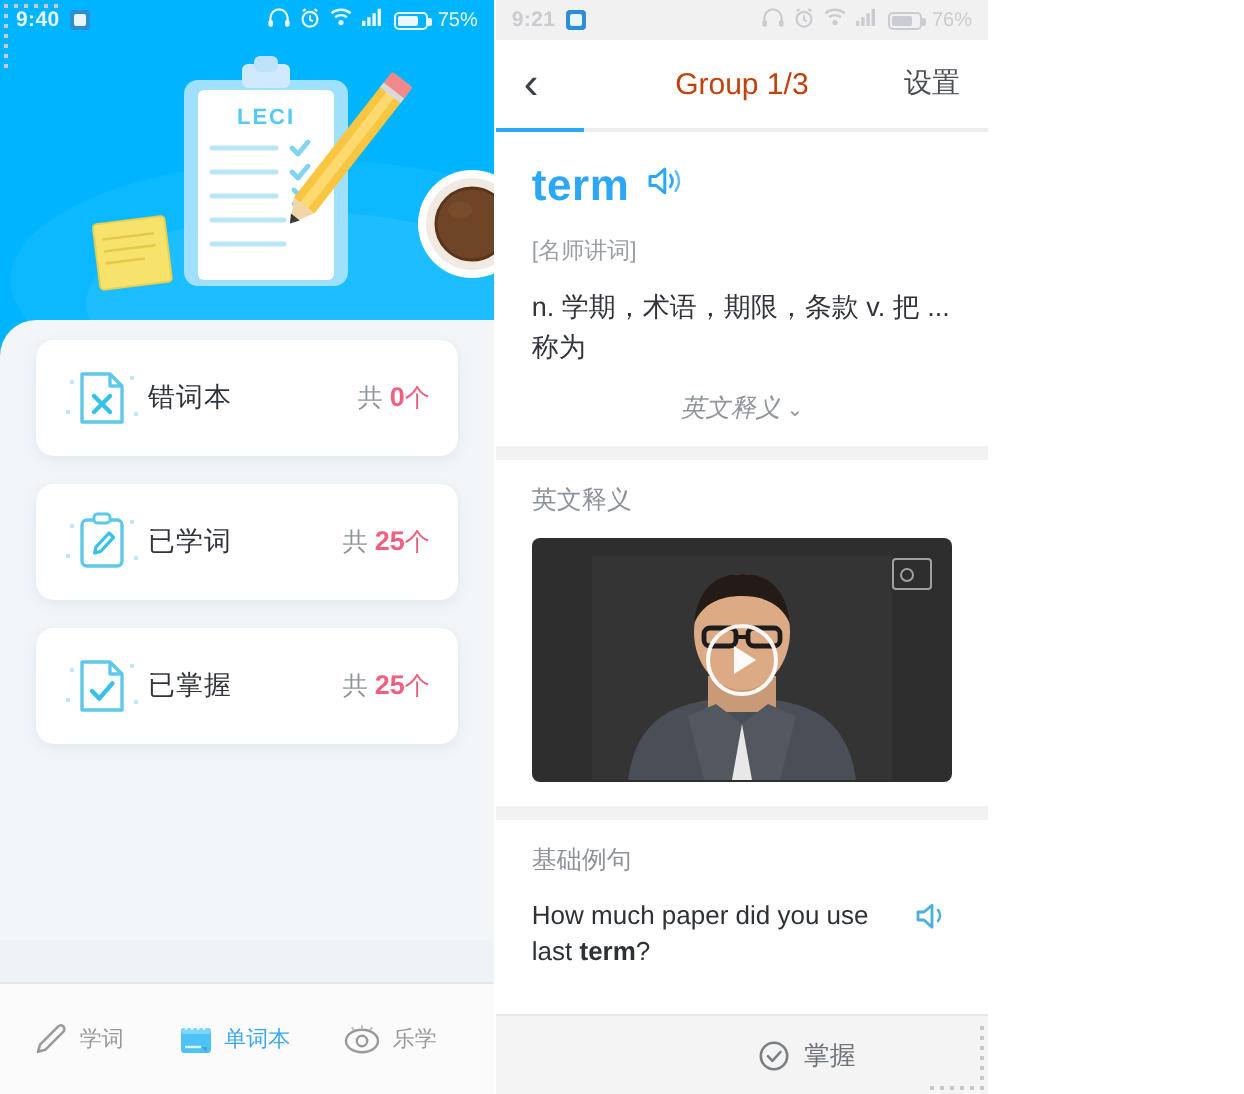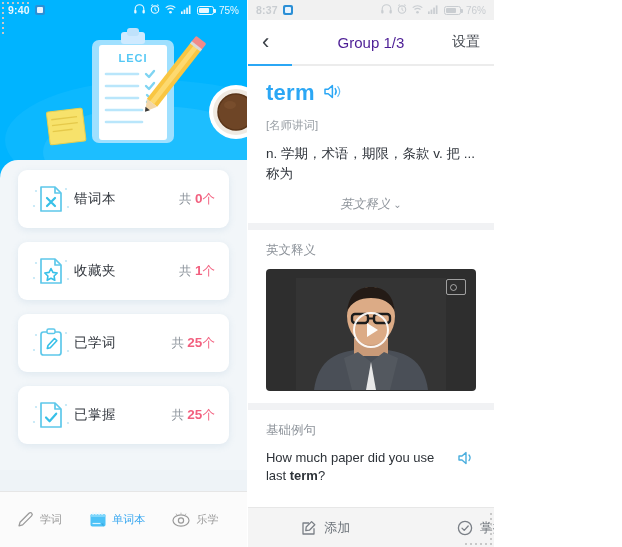--- a/index.html
+++ b/index.html
@@ -100,21 +100,21 @@
   .navbar {
     height:44px; display:flex; align-items:center; padding:0 14px;
     background:#ffffff; position:relative;
   }
   .nav-back {
     font-size:22px; color:#3c4148; line-height:1; width:26px;
     font-weight:300;
   }
   .nav-title {
     position:absolute; left:0; right:0; text-align:center;
-    font-size:15px; color:#4c1d95; pointer-events:none;
+    font-size:15px; color:#c2410c; pointer-events:none;
   }
   .nav-action { margin-left:auto; font-size:14px; color:#4a4f56; z-index:2; }
   .progressbar { height:2px; background:#ececec; }
   .progressbar i { display:block; height:2px; width:18%; background:#2ba7f5; }
 
   .word-block { padding:14px 18px 10px 18px; }
   .word-row { display:flex; align-items:center; gap:8px; }
   .word-main {
     font-size:22px; font-weight:bold; color:#2ba7f5; letter-spacing:.3px;
   }
@@ -289,37 +289,20 @@
             <circle cx="6" cy="30" r="1.1" fill="#bfe6f5"></circle>
               <circle cx="40" cy="31" r="1.1" fill="#bfe6f5"></circle>
           </svg>
         </div>
         <div class="card-label">错词本</div>
         <div class="card-count">
           <span>共 </span><b>0</b><span class="unit">个</span>
         </div>
       </div>
 
-      <div class="card">
-        <div class="card-ico">
-          <svg width="46" height="46" viewBox="0 0 46 46">
-            <path d="M13 11h14l6 6v18H13z" fill="#fff" stroke="#5ec8ea" stroke-width="1.7" stroke-linejoin="round"></path>
-            <path d="M27 11v6h6" fill="none" stroke="#5ec8ea" stroke-width="1.7" stroke-linejoin="round"></path>
-            <path d="M23 20.5l1.9 3.9 4.3.6-3.1 3 .7 4.3-3.8-2-3.8 2 .7-4.3-3.1-3 4.3-.6z" fill="none" stroke="#37c0e8" stroke-width="1.6" stroke-linejoin="round"></path>
-            <circle cx="8" cy="15" r="1.1" fill="#bfe6f5"></circle>
-              <circle cx="38" cy="13" r="1.1" fill="#bfe6f5"></circle>
-            <circle cx="6" cy="30" r="1.1" fill="#bfe6f5"></circle>
-              <circle cx="40" cy="31" r="1.1" fill="#bfe6f5"></circle>
-          </svg>
-        </div>
-        <div class="card-label">收藏夹</div>
-        <div class="card-count">
-          <span>共 </span><b>1</b><span class="unit">个</span>
-        </div>
-      </div>
 
       <div class="card">
         <div class="card-ico">
           <svg width="46" height="46" viewBox="0 0 46 46">
             <rect x="13" y="12" width="20" height="23" rx="2.5" fill="#fff" stroke="#5ec8ea" stroke-width="1.7"></rect>
             <rect x="19" y="9" width="8" height="4.5" rx="1.6" fill="#fff" stroke="#5ec8ea" stroke-width="1.5"></rect>
             <path d="M26.5 18.5l-6.5 7 -.7 3 3-.8 6.5-7z" fill="none" stroke="#37c0e8" stroke-width="1.6" stroke-linejoin="round"></path>
             <circle cx="8" cy="15" r="1.1" fill="#bfe6f5"></circle>
               <circle cx="38" cy="13" r="1.1" fill="#bfe6f5"></circle>
             <circle cx="6" cy="30" r="1.1" fill="#bfe6f5"></circle>
@@ -401,21 +384,21 @@
         </span>
         <span class="dot-badge"></span>
         <span class="tab-lbl">我</span>
       </div>
     </div>
   </div>
 
   <div class="phone-right">
 
     <div class="statusbar gray">
-      <span class="sb-time">8:37</span>
+      <span class="sb-time">9:21</span>
       <span class="sb-appicon"></span>
       <span class="sb-right">
         <span class="sb-ico">
           <svg width="11" height="10" viewBox="0 0 11 10">
               <path d="M1.2 7V5a4.3 4.3 0 0 1 8.6 0v2" fill="none" stroke="currentColor" stroke-width="1.1"></path>
               <rect x="0.2" y="6" width="2.3" height="3.4" rx="1" fill="currentColor"></rect>
               <rect x="8.5" y="6" width="2.3" height="3.4" rx="1" fill="currentColor"></rect>
             </svg>
         </span>
         <span class="sb-ico">
@@ -507,29 +490,20 @@
         <span style="margin-left:8px;margin-top:1px">
           <svg width="19" height="16" viewBox="0 0 19 16">
               <path d="M2 6h3l4-3.4v11L5 10H2z" fill="none" stroke="#4aaede" stroke-width="1.4" stroke-linejoin="round"></path>
               <path d="M12 5a4.4 4.4 0 0 1 0 5.5" fill="none" stroke="#4aaede" stroke-width="1.3" stroke-linecap="round"></path>
             </svg>
         </span>
       </div>
     </div>
 
     <div class="actionbar">
-      <div class="act">
-        <span class="act-ico">
-          <svg width="16" height="16" viewBox="0 0 16 16">
-              <path d="M13 8.2V14H2V3h6" fill="none" stroke="#7a7f86" stroke-width="1.3" stroke-linejoin="round"></path>
-              <path d="M10.6 1.6l3.2 3.2-5.4 5.4-3.6.4.4-3.6z" fill="none" stroke="#7a7f86" stroke-width="1.3" stroke-linejoin="round"></path>
-            </svg>
-        </span>
-        <span class="act-lbl">添加</span>
-      </div>
       <div class="act">
         <span class="act-ico">
           <svg width="16" height="16" viewBox="0 0 16 16">
               <circle cx="8" cy="8" r="6.6" fill="none" stroke="#7a7f86" stroke-width="1.3"></circle>
               <path d="M5 8.1l2.2 2.3L11.2 6" fill="none" stroke="#7a7f86" stroke-width="1.3" stroke-linecap="round" stroke-linejoin="round"></path>
             </svg>
         </span>
         <span class="act-lbl">掌握</span>
       </div>
     </div>

